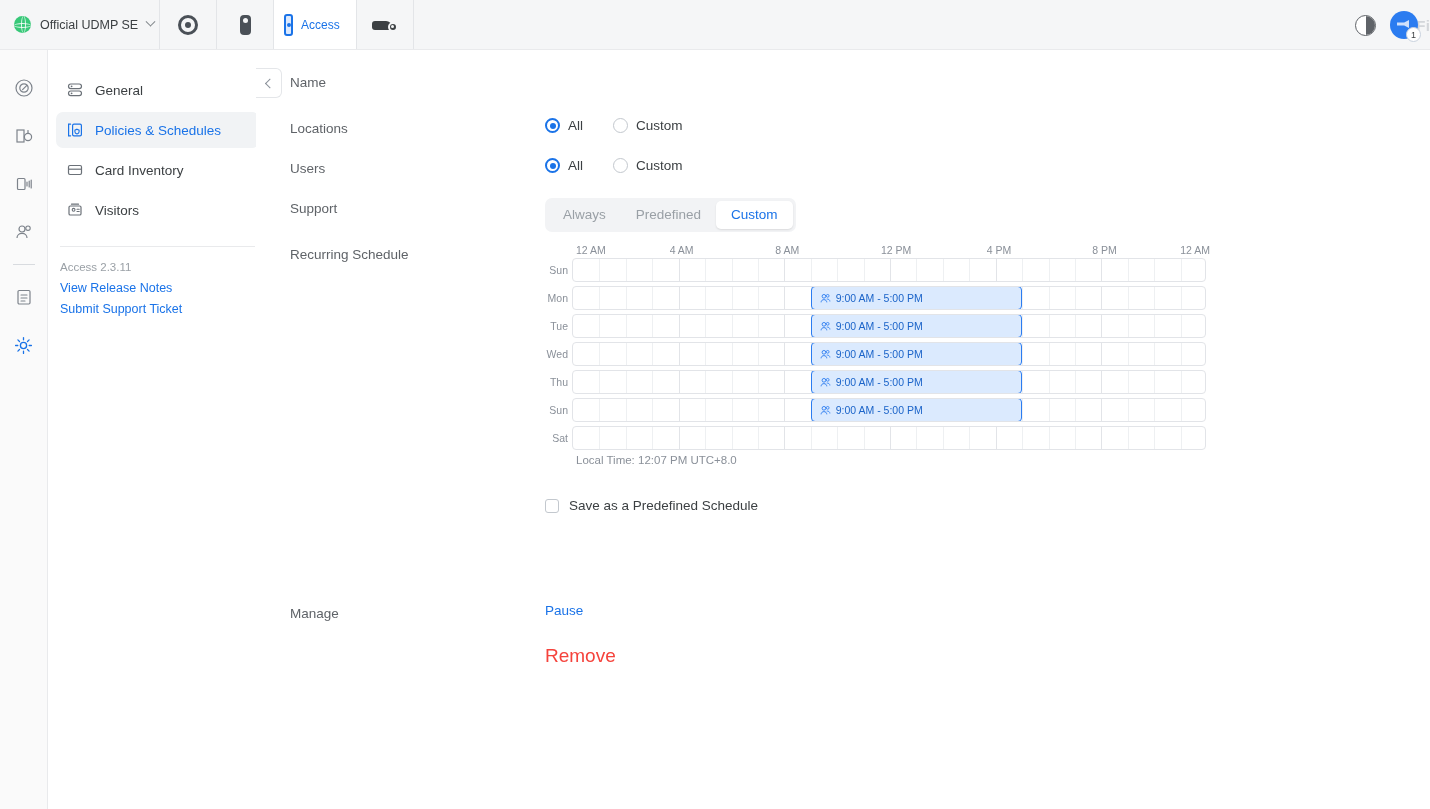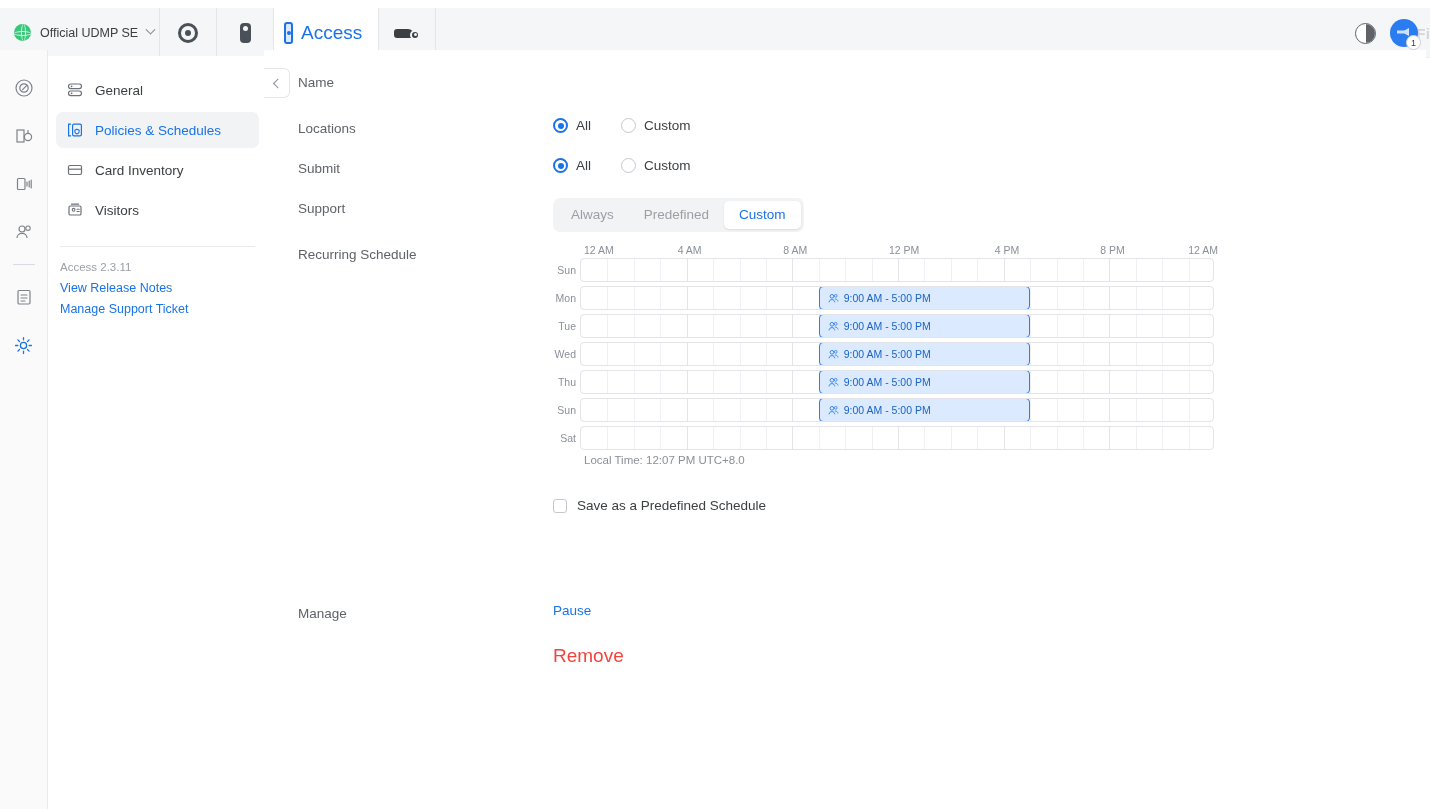--- a/index.html
+++ b/index.html
@@ -7,21 +7,21 @@
     width: 1430px; height: 809px;
     font-family: "Liberation Sans", sans-serif;
     background: #ffffff;
     overflow: hidden;
     -webkit-font-smoothing: antialiased;
   }
   .app { position: relative; width: 1430px; height: 809px; }
 
   
   .topbar {
-    position: absolute; top: 8px; left: 0; width: 1430px; height: 50px;
+    position: absolute; top: 0; left: 0; width: 1430px; height: 50px;
     background: #f5f6f7;
     display: flex; align-items: stretch;
     border-bottom: 1px solid #e9eaec;
   }
   .console-picker {
     width: 160px; display: flex; align-items: center; gap: 9px;
     padding-left: 14px;
     border-right: 1px solid #e3e5e8;
   }
   .globe {
@@ -39,21 +39,21 @@
     border-bottom: 1.3px solid #80868b; transform: rotate(45deg) translate(-2px,-2px);
     flex: none;
   }
   .appswitch { display: flex; align-items: stretch; }
   .app-tab {
     width: 57px; display: flex; align-items: center; justify-content: center;
     border-right: 1px solid #e3e5e8; position: relative;
   }
   .app-tab.active { background: #ffffff; border-right-color:#e3e5e8; }
   .app-tab.with-label { width: auto; padding: 0 16px 0 10px; gap: 8px; }
-  .app-tab-label { font-size: 19px; color: #1a73e8; }
+  .app-tab-label { font-size: 12px; color: #1a73e8; }
 
   
   .ic-protect { width:20px;height:20px;border-radius:50%;border:3.4px solid #4a5057;position:relative;}
   .ic-protect::after{content:"";position:absolute;left:50%;top:50%;width:6px;height:6px;margin:-3px 0 0 -3px;background:#4a5057;border-radius:50%;}
   
   .ic-talk { width:11px;height:20px;border-radius:4px;background:#4a5057;position:relative;}
   .ic-talk::after{content:"";position:absolute;left:50%;top:3.5px;width:5px;height:5px;margin-left:-2.5px;border-radius:50%;background:#f5f6f7;}
   
   .ic-access { width:9px;height:22px;border-radius:3px;border:2px solid #1a73e8;position:relative;background:#dce9fd;}
   .ic-access::after{content:"";position:absolute;left:50%;top:50%;width:4px;height:4px;margin:-2px 0 0 -2px;border-radius:50%;background:#1a73e8;}
@@ -104,21 +104,21 @@
     font-size:13.5px; color:#3c4043; cursor:pointer;
   }
   .nav-item.active{ background:#f1f3f5; color:#1a73e8; }
   .nav-ic{ width:18px;height:18px;flex:none; }
   .nav-sep{ height:1px; background:#e9eaec; margin:18px 12px 14px 12px; }
   .meta{ padding-left:12px; }
   .meta .ver{ font-size:11.5px; color:#9aa0a6; margin-bottom:8px; }
   .meta a{ display:block; font-size:12.5px; color:#1a73e8; text-decoration:none; margin-bottom:7px; }
 
   
-  .main{ position:absolute; left:264px; top:50px; width:1162px; height:759px; background:#fff; }
+  .main{ position:absolute; left:256px; top:50px; width:1162px; height:759px; background:#fff; }
   .back-tab{
     position:absolute; left:0; top:18px; width:26px; height:30px;
     border:1px solid #e4e6e9; border-left:none; border-radius:0 6px 6px 0;
     background:#fff; display:flex; align-items:center; justify-content:center; cursor:pointer;
   }
   .back-chev{ width:7px;height:7px;border-left:1.4px solid #8a9099;border-bottom:1.4px solid #8a9099;transform:rotate(45deg) translate(1px,-1px);}
 
   .row{ position:absolute; left:34px; width:1100px; display:flex; }
   .row-label{ width:255px; font-size:13.5px; color:#5f6368; padding-top:3px; }
   .row-ctl{ flex:1; }
@@ -299,21 +299,21 @@
         <path d="M11 8.3h2.2M11 10.5h2.2" stroke="#6b7178" stroke-width="1.1" stroke-linecap="round"></path>
       </svg>
       <span>Visitors</span>
     </div>
 
     <div class="nav-sep"></div>
 
     <div class="meta">
       <div class="ver">Access 2.3.11</div>
       <a class="link-blue">View Release Notes</a>
-      <a class="link-blue">Manage Support Ticket</a>
+      <a class="link-blue">Submit Support Ticket</a>
     </div>
   </div>
 
   <div class="main">
 
     <div class="back-tab">
       <span class="back-chev"></span>
     </div>
 
     <div class="row" style="top:22px;">
@@ -326,21 +326,21 @@
         <div class="radio-group">
           <span class="radio on"></span>
           <span class="radio-lbl">All</span>
           <span class="radio"></span>
           <span class="radio-lbl">Custom</span>
         </div>
       </div>
     </div>
 
     <div class="row" style="top:108px;">
-      <div class="row-label">Submit</div>
+      <div class="row-label">Users</div>
       <div class="row-ctl">
         <div class="radio-group">
           <span class="radio on"></span>
           <span class="radio-lbl">All</span>
           <span class="radio"></span>
           <span class="radio-lbl">Custom</span>
         </div>
       </div>
     </div>
 

